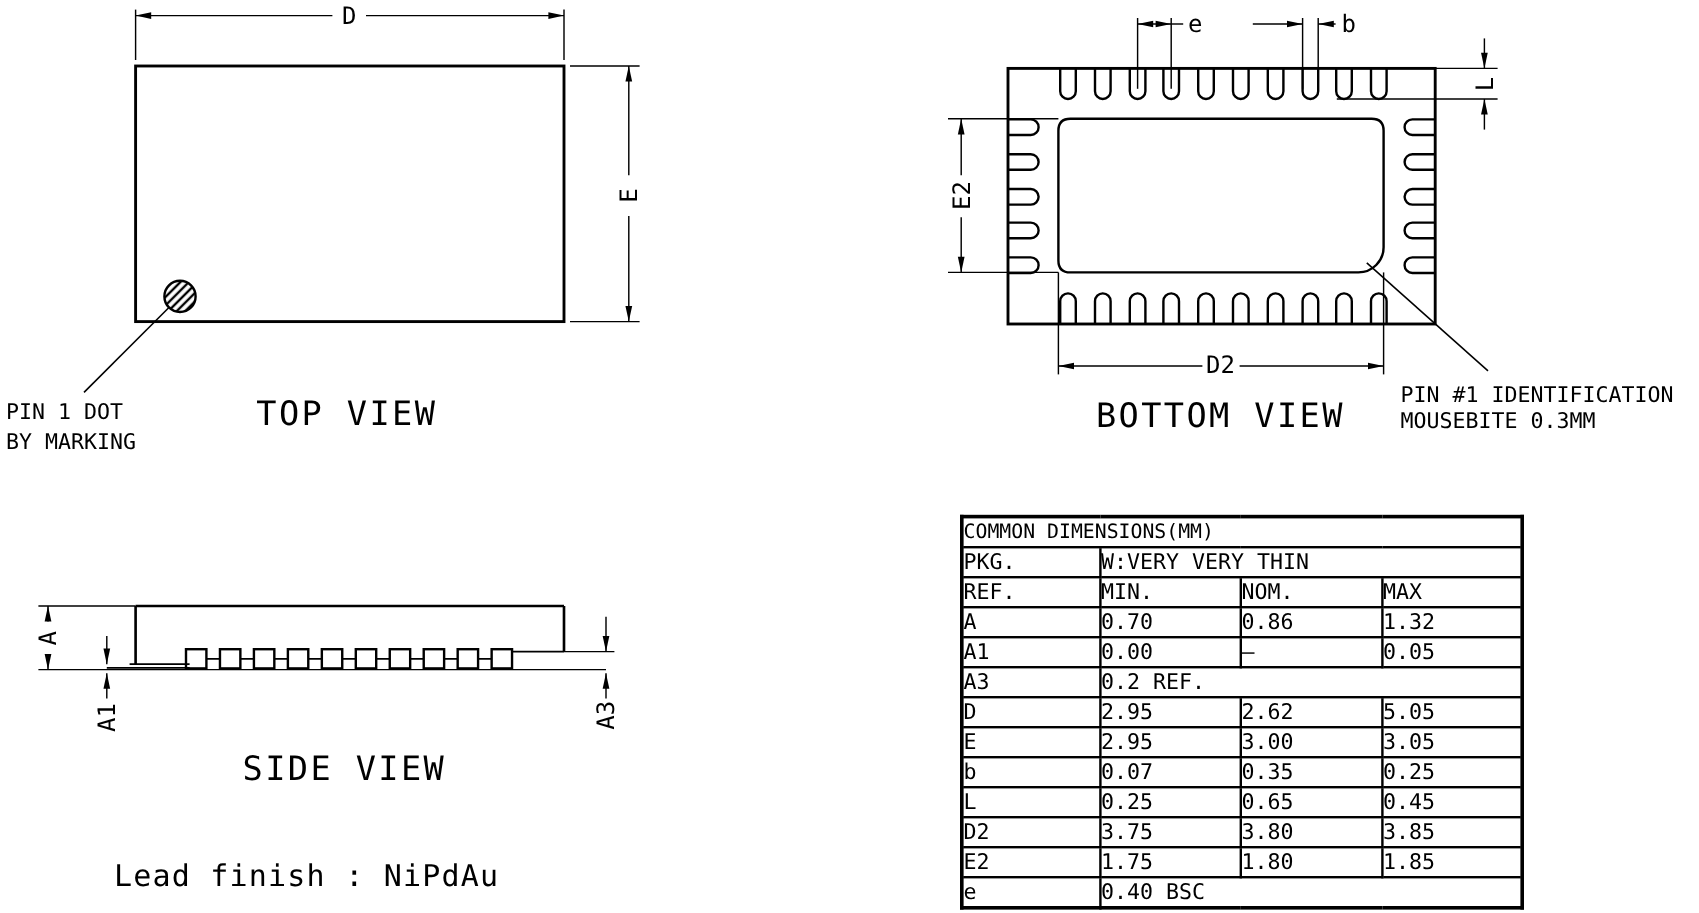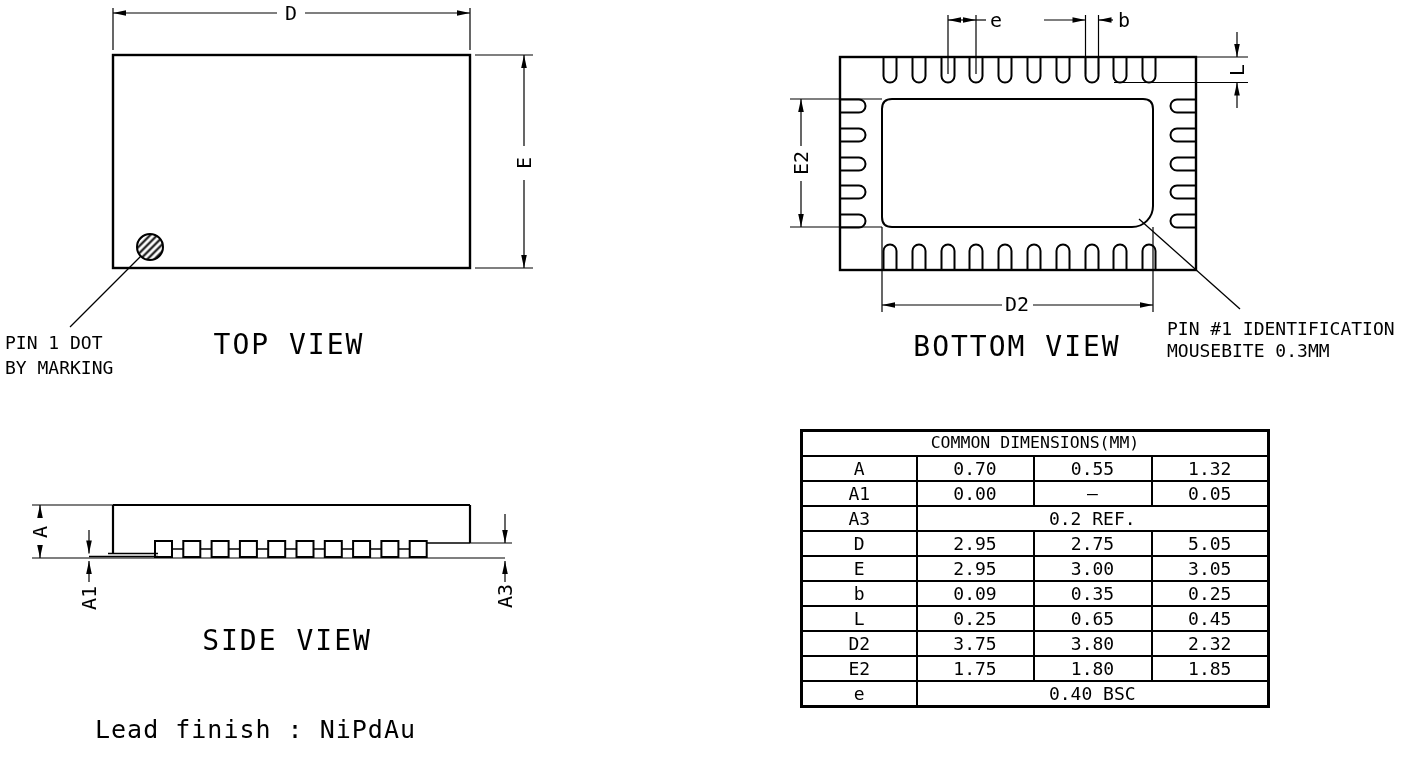--- a/index.html
+++ b/index.html
@@ -7,21 +7,21 @@
         font-family:"DejaVu Sans Mono",monospace;}
   svg{position:absolute;}
   .t{font-family:"DejaVu Sans Mono",monospace;fill:#000;}
   .dim{font-size:20px;}
   .small{font-size:18px;}
   .title{font-size:28px;letter-spacing:2px;}
   .finish{font-size:25px;letter-spacing:1px;}
   #dimtable{position:absolute;left:800px;top:429px;}
   #dimtable table{border-collapse:collapse;table-layout:fixed;width:467px;
                   border:3px solid #000;}
-  #dimtable td{border:2px solid #000;height:23px;text-align:center;vertical-align:middle;
+  #dimtable td{border:2px solid #000;height:23px;vertical-align:middle;
                font-family:"DejaVu Sans Mono",monospace;font-size:18px;color:#000;
                padding:0;line-height:1;}
   #dimtable td.tbl-title{font-size:16.5px;}
 </style>
 </head>
 <body>
 
 <div id="root">
 
   <svg style="left:0;top:0" width="560" height="400" viewBox="0 0 560 400">
@@ -241,64 +241,74 @@
           <col style="width:115px">
           <col style="width:117px">
           <col style="width:118px">
           <col style="width:117px">
         </colgroup>
       <tbody>
           <tr>
         <td class="tbl-title" colspan="4">COMMON DIMENSIONS(MM)</td>
       </tr>
       <tr>
+        <td>PKG.</td>
+        <td colspan="3">W:VERY VERY THIN</td>
+      </tr>
+      <tr>
+        <td>REF.</td>
+        <td>MIN.</td>
+        <td>NOM.</td>
+        <td>MAX</td>
+      </tr>
+      <tr>
         <td>A</td>
         <td>0.70</td>
-        <td>0.55</td>
+        <td>0.86</td>
         <td>1.32</td>
       </tr>
       <tr>
         <td>A1</td>
         <td>0.00</td>
         <td>–</td>
         <td>0.05</td>
       </tr>
       <tr>
         <td>A3</td>
         <td colspan="3">0.2 REF.</td>
       </tr>
       <tr>
         <td>D</td>
         <td>2.95</td>
-        <td>2.75</td>
+        <td>2.62</td>
         <td>5.05</td>
       </tr>
       <tr>
         <td>E</td>
         <td>2.95</td>
         <td>3.00</td>
         <td>3.05</td>
       </tr>
       <tr>
         <td>b</td>
-        <td>0.09</td>
+        <td>0.07</td>
         <td>0.35</td>
         <td>0.25</td>
       </tr>
       <tr>
         <td>L</td>
         <td>0.25</td>
         <td>0.65</td>
         <td>0.45</td>
       </tr>
       <tr>
         <td>D2</td>
         <td>3.75</td>
         <td>3.80</td>
-        <td>2.32</td>
+        <td>3.85</td>
       </tr>
       <tr>
         <td>E2</td>
         <td>1.75</td>
         <td>1.80</td>
         <td>1.85</td>
       </tr>
       <tr>
         <td>e</td>
         <td colspan="3">0.40 BSC</td>

